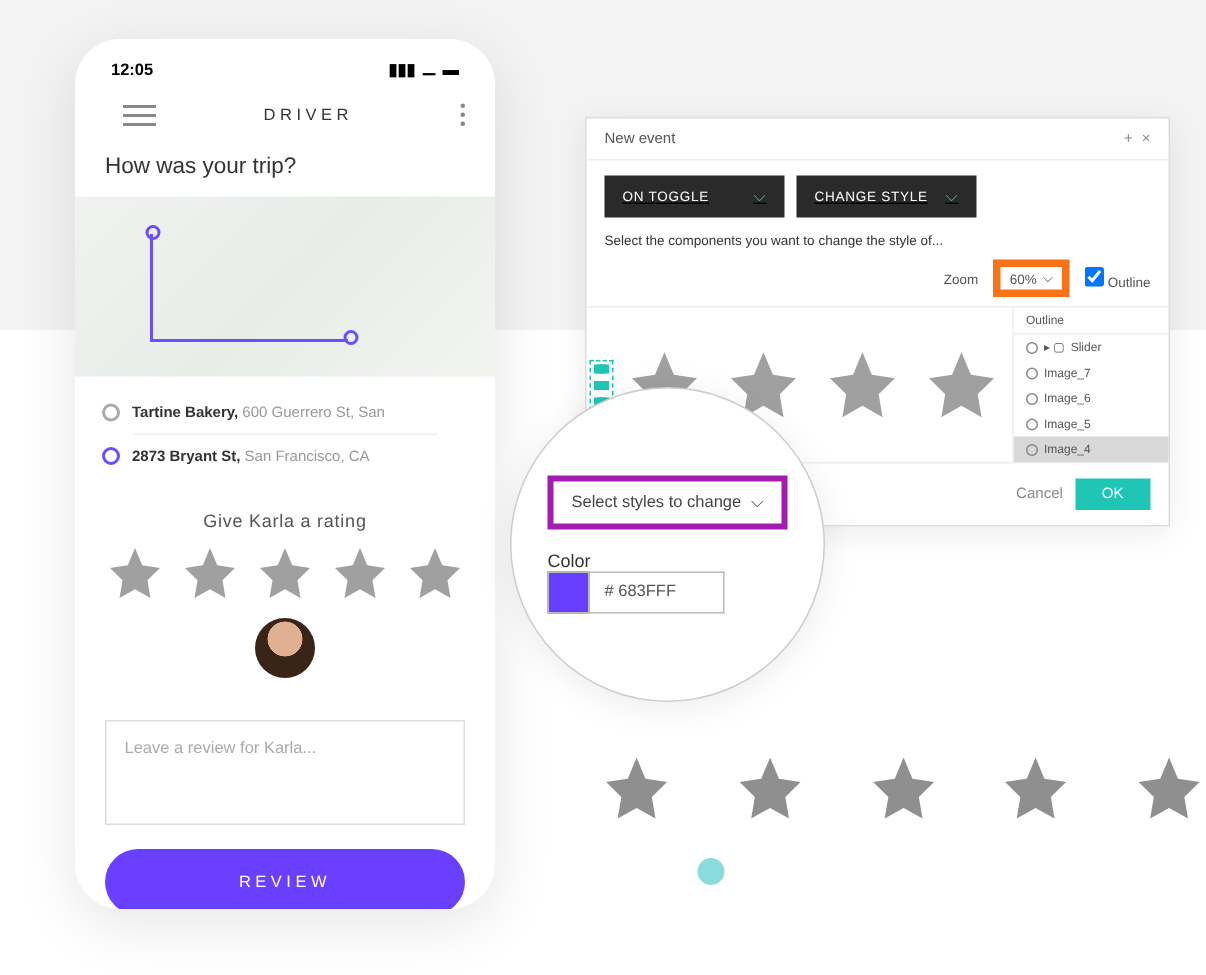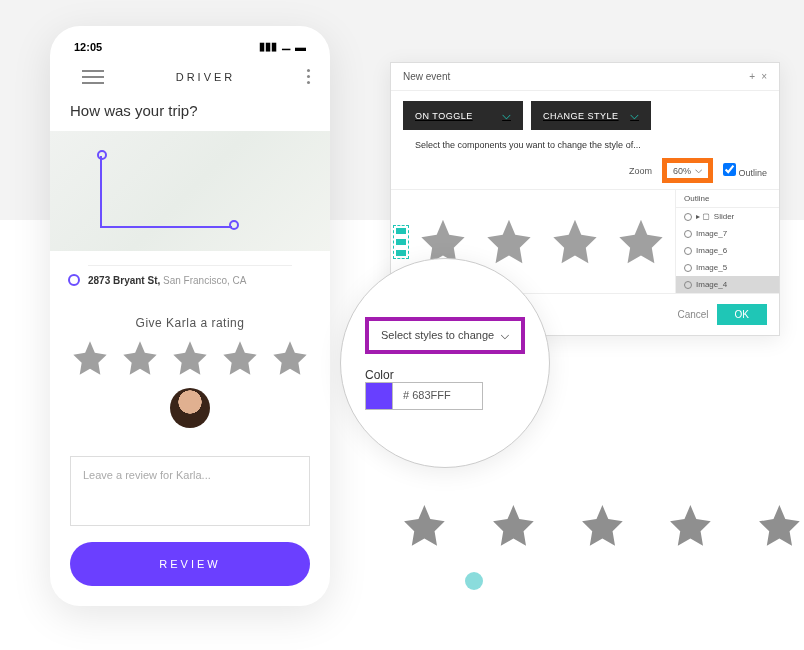--- a/index.html
+++ b/index.html
@@ -29,27 +29,27 @@
 .addr-divider { border-top: 1px solid #eee; margin: 2px 20px; }
 .rating-section { padding: 12px 20px; text-align: center; }
 .rating-title { font-size: 12px; color: #555; margin-bottom: 8px; letter-spacing: 0.5px; }
 .stars { display: flex; justify-content: center; gap: 10px; }
 .star { width: 20px; height: 20px; }
 .avatar { width: 40px; height: 40px; border-radius: 50%; margin: 10px auto 0; background: radial-gradient(circle at 50% 35%, #e0b090 35%, #3a2418 36%); }
 .review-box { margin: 16px 20px; border: 1px solid #ddd; padding: 12px; height: 70px; font-size: 11px; color: #aaa; }
 .review-btn { margin: 8px 20px; background: #6b3fff; color: #fff; border-radius: 26px; padding: 16px; text-align: center; font-size: 11px; letter-spacing: 3px; font-weight: 500; }
 
 
-.panel { position: absolute; right: 24px; top: 62px; width: 390px; background: #fff; border: 1px solid #ddd; box-shadow: 0 4px 20px rgba(0,0,0,0.08); font-size: 10px; }
+.panel { position: absolute; right: 24px; top: 78px; width: 390px; background: #fff; border: 1px solid #ddd; box-shadow: 0 4px 20px rgba(0,0,0,0.08); font-size: 10px; }
 .panel-header { display: flex; justify-content: space-between; padding: 8px 12px; border-bottom: 1px solid #eee; color: #555; }
 .panel-header-icons { display: flex; gap: 6px; color: #888; }
 .panel-selects { display: flex; gap: 8px; padding: 10px 12px; text-decoration: underline; }
 .dark-select { background: #2a2a2a; color: #fff; padding: 8px 12px; font-size: 9px; letter-spacing: 0.5px; display: flex; justify-content: space-between; align-items: center; width: 120px; }
 .chev { color: #1fc6b6; font-size: 11px; }
-.panel-instr { padding: 0 12px 8px; font-size: 9px; color: #333; margin-left: 12px; }
+.panel-instr { padding: 0 12px 8px; font-size: 9px; color: #333; }
 .panel-meta { display: flex; justify-content: flex-end; gap: 10px; align-items: center; padding: 0 12px 6px; font-size: 9px; color: #555; }
 .zoom-box { border: 5px solid #f97316; padding: 2px 6px; display: inline-flex; align-items: center; gap: 4px; justify-content: space-between; }
 .canvas-area { display: flex; border-top: 1px solid #eee; border-bottom: 1px solid #eee; }
 .canvas { flex: 1; display: flex; justify-content: center; align-items: center; gap: 14px; padding: 24px 8px; }
 .canvas-star { width: 22px; height: 22px; }
 .canvas-star.selected { position: relative; }
 .canvas-star.selected::after { content: ''; position: absolute; inset: -6px; border: 1px dashed #1fc6b6; }
 .handle { position: absolute; width: 6px; height: 6px; background: #1fc6b6; }
 .outline-panel { width: 104px; border-left: 1px solid #eee; font-size: 8px; }
 .outline-title { padding: 4px 8px; color: #555; border-bottom: 1px solid #eee; }
@@ -105,20 +105,24 @@
   <div class="question">How was your trip?</div>
   <div class="map">
     <svg class="map-pin" style="top:18px;left:46px">
         <circle cx="6" cy="6" r="4" fill="none" stroke="#6b4eff" stroke-width="2"></circle>
       </svg>
     <svg class="map-pin" style="top:88px;left:178px">
         <circle cx="6" cy="6" r="4" fill="none" stroke="#6b4eff" stroke-width="2"></circle>
       </svg>
   </div>
   <div class="addresses">
+    <div class="addr-row">
+      <div class="addr-icon"></div>
+      <span class="addr-text"><b>Tartine Bakery,</b><span> 600 Guerrero St, San</span></span>
+    </div>
     <div class="addr-divider"></div>
     <div class="addr-row">
       <div class="addr-icon dest"></div>
       <span class="addr-text"><b>2873 Bryant St,</b><span> San Francisco, CA</span></span>
     </div>
   </div>
   <div class="rating-section">
     <div class="rating-title">Give Karla a rating</div>
     <div class="stars">
       <svg class="star star-shape" viewBox="0 0 24 24">

